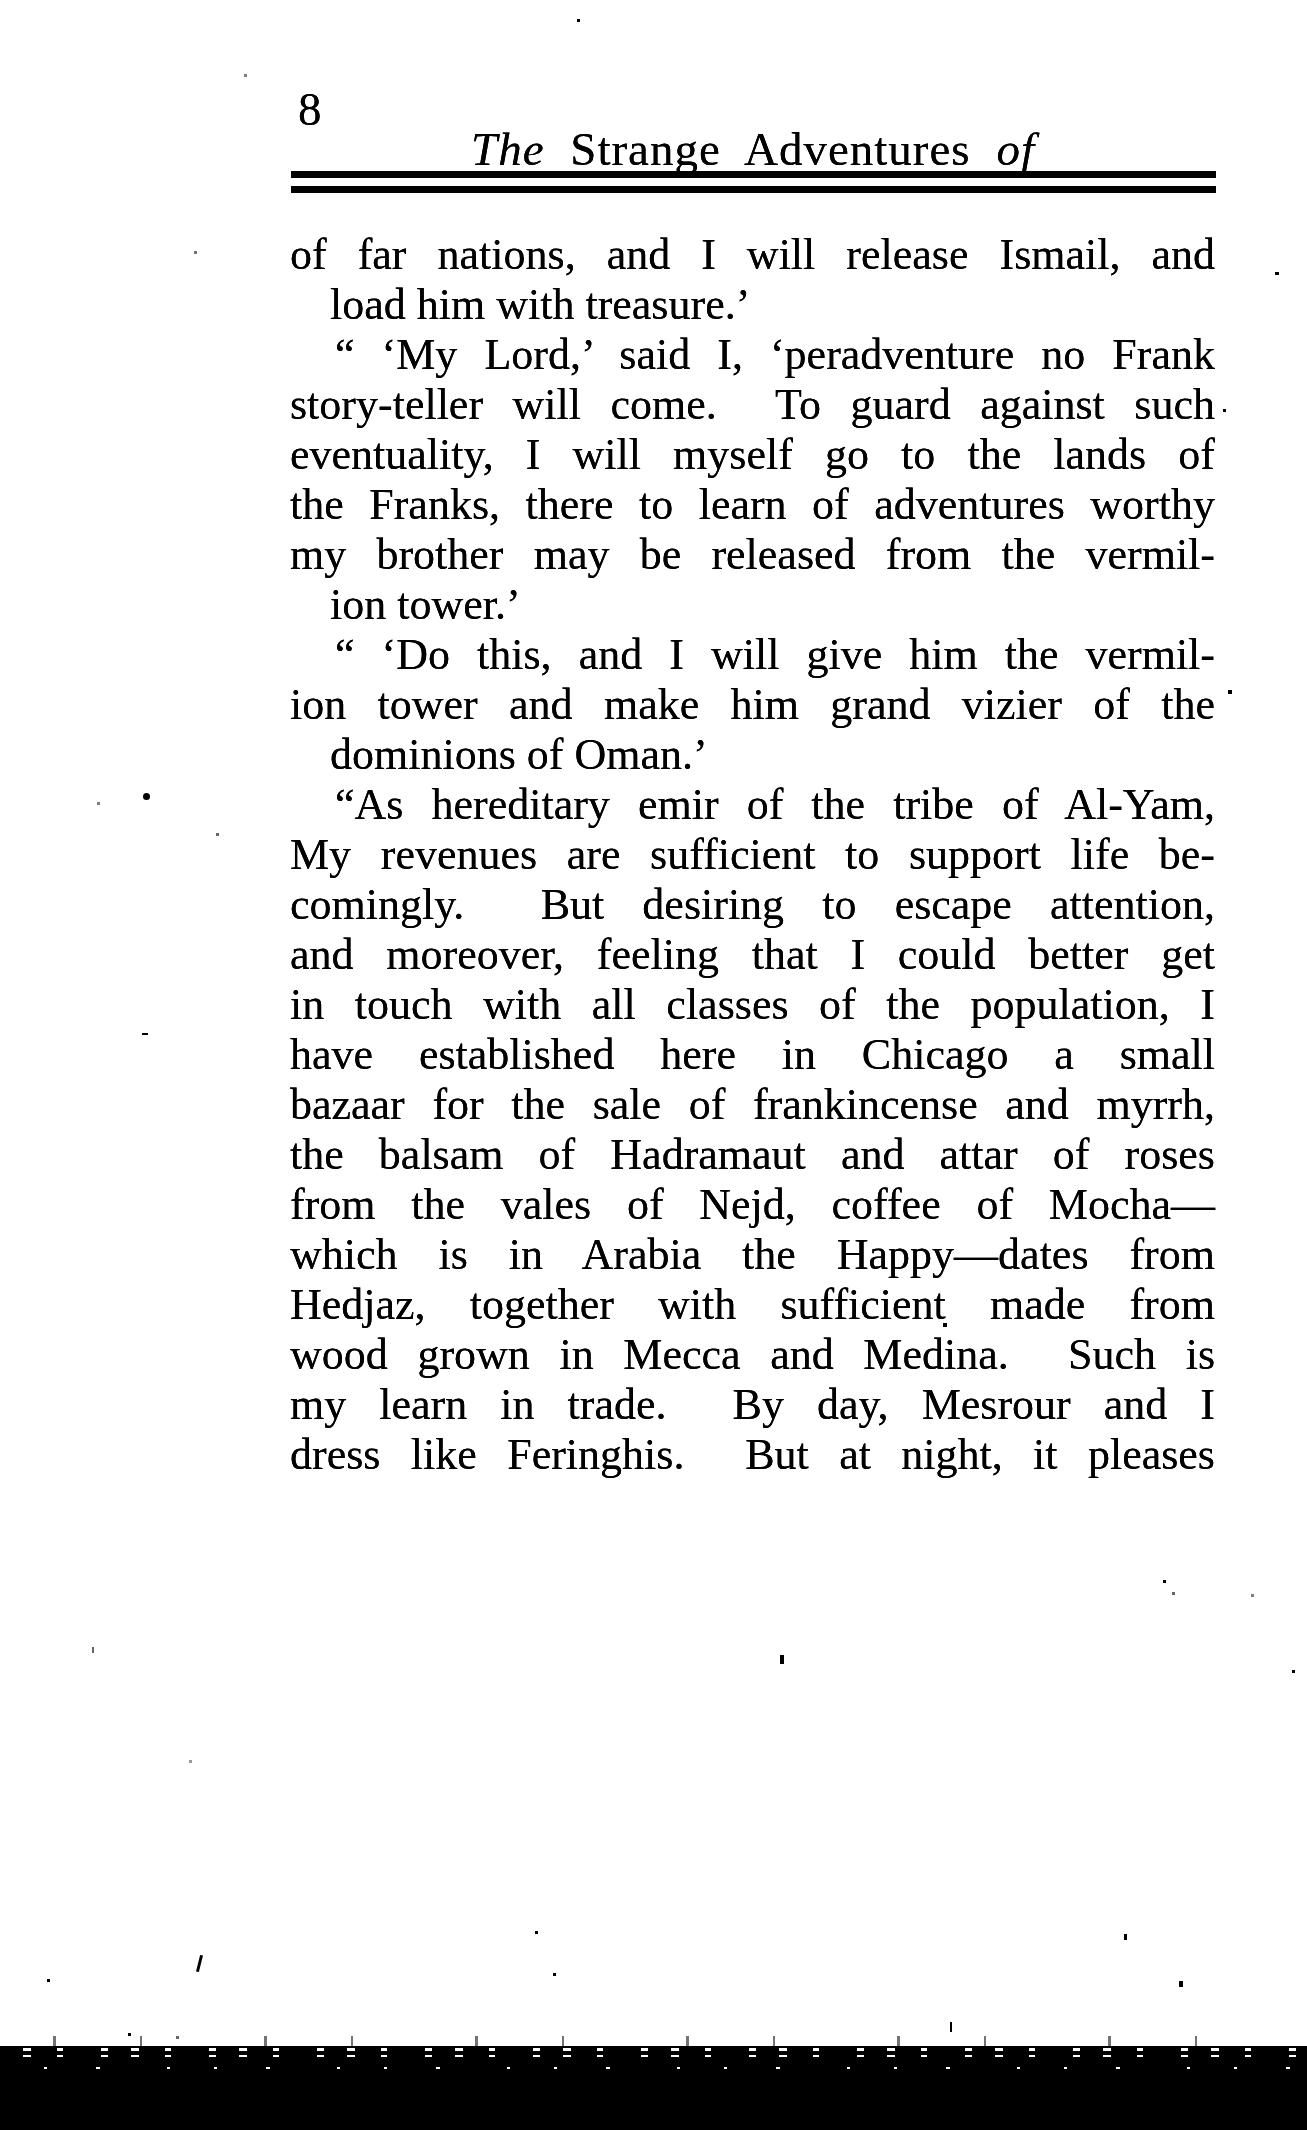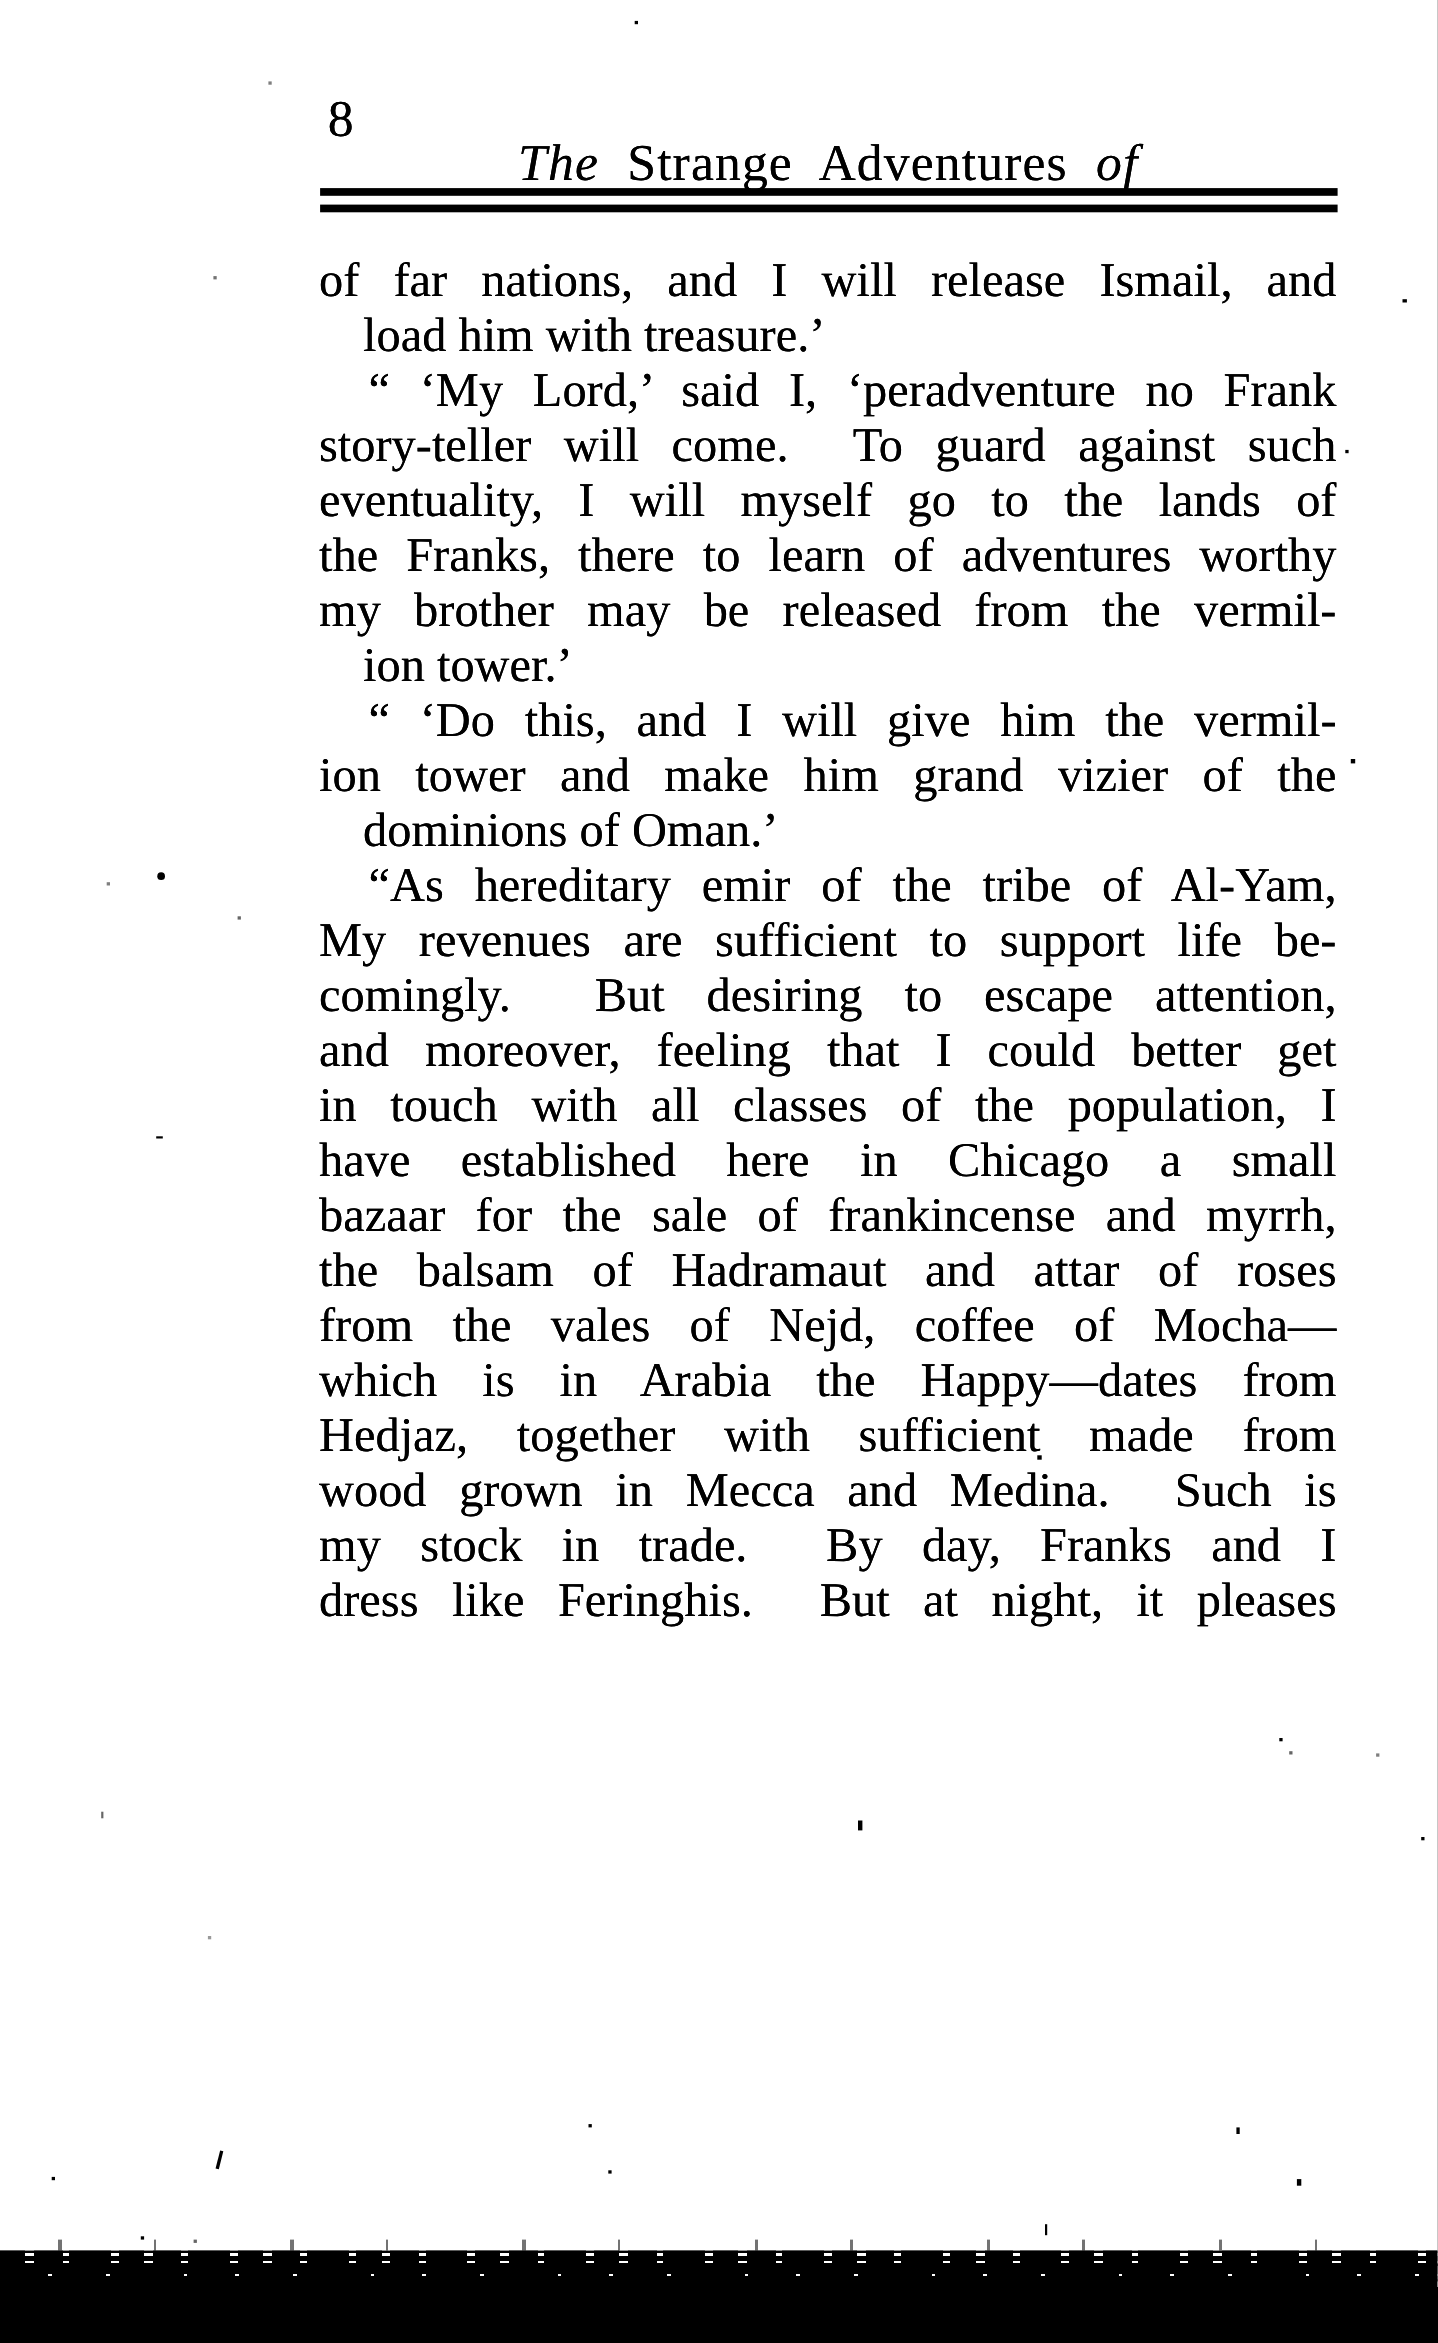--- a/index.html
+++ b/index.html
@@ -108,21 +108,21 @@
     <div class="line">comingly.  But desiring to escape attention,</div>
     <div class="line">and moreover, feeling that I could better get</div>
     <div class="line">in touch with all classes of the population, I</div>
     <div class="line">have established here in Chicago a small</div>
     <div class="line">bazaar for the sale of frankincense and myrrh,</div>
     <div class="line">the balsam of Hadramaut and attar of roses</div>
     <div class="line">from the vales of Nejd, coffee of Mocha—</div>
     <div class="line">which is in Arabia the Happy—dates from</div>
     <div class="line">Hedjaz, together with sufficient made from</div>
     <div class="line">wood grown in Mecca and Medina.  Such is</div>
-    <div class="line">my stock in trade.  By day, Franks and I</div>
+    <div class="line">my learn in trade.  By day, Mesrour and I</div>
     <div class="line">dress like Feringhis.  But at night, it pleases</div>
   </div>
 
   <div class="sp" style="left:577px;top:19px;width:3px;height:3px;"></div>
   <div class="sp" style="left:244px;top:74px;width:3px;height:3px;opacity:.5;"></div>
   <div class="sp" style="left:194px;top:251px;width:3px;height:3px;opacity:.55;"></div>
   <div class="sp" style="left:1275px;top:272px;width:4px;height:3px;"></div>
   <div class="sp" style="left:1223px;top:409px;width:3px;height:3px;"></div>
   <div class="sp" style="left:1228px;top:690px;width:4px;height:4px;"></div>
   <div class="sp" style="left:143px;top:793px;width:7px;height:7px;border-radius:50%;"></div>

